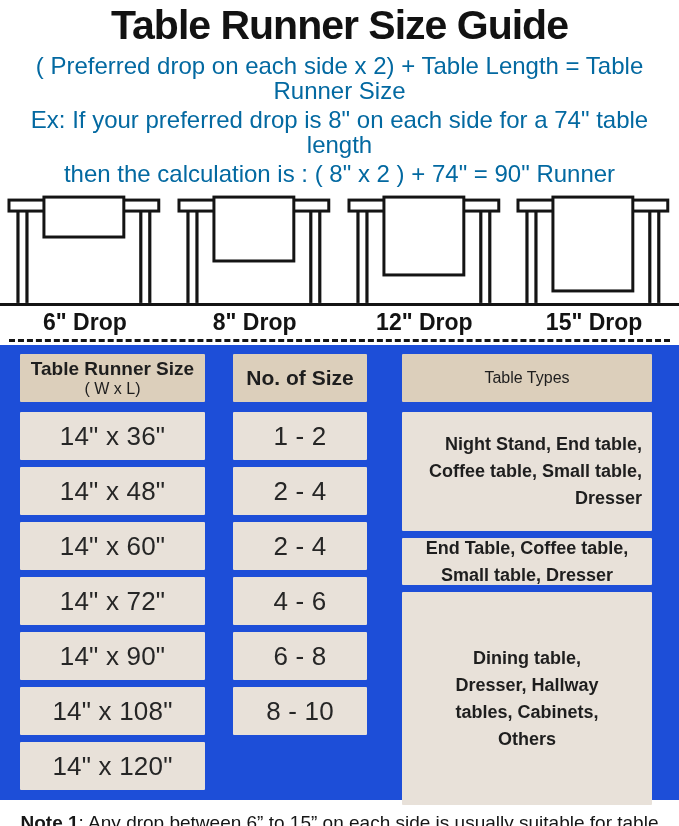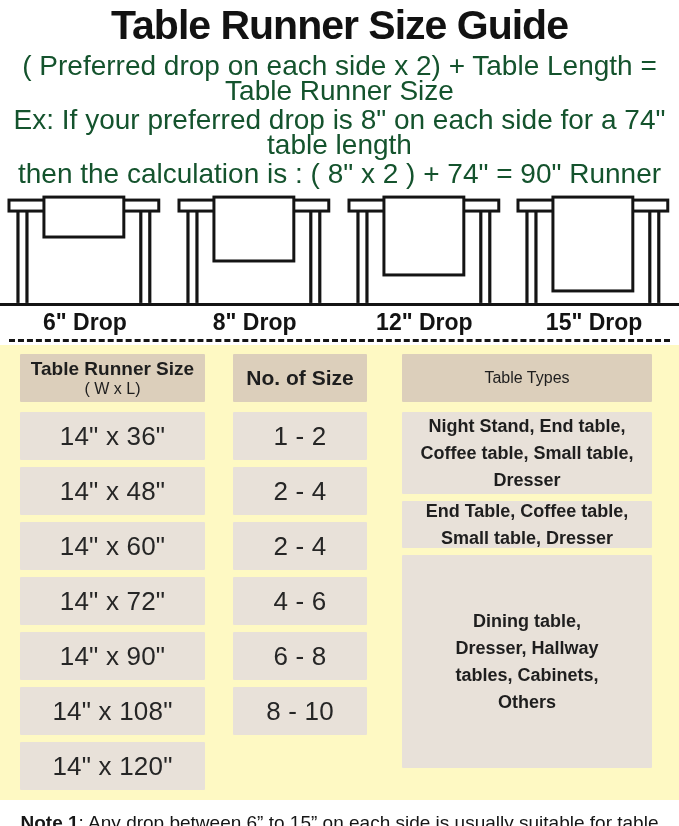--- a/index.html
+++ b/index.html
@@ -12,34 +12,34 @@
     overflow: hidden;
   }
   .page { width: 679px; height: 826px; position: relative; border-radius: 19px; }
 
   
   .hdr { text-align: center; padding-top: 2px; }
   .title {
     margin: 0; font-size: 41px; font-weight: 700; color: #121212;
     letter-spacing: -1px; line-height: 1.15;
   }
-  .sub { margin: 4px 0 0; font-size: 28px; color: #14532d; line-height: 25px; }
+  .sub { margin: 4px 0 0; font-size: 24px; color: #0369a1; line-height: 25px; }
 
   
   .illos { display: flex; margin-top: 9px; height: 108px; }
   .illo { width: 169.75px; height: 108px; flex: 0 0 auto; }
   .solid-line { border-top: 3px solid #141414; width: 100%; }
   .drop-labels { display: flex; height: 33px; align-items: center; }
   .drop-label { flex: 1; text-align: center; font-size: 23px; font-weight: 700; color: #131313; }
   .dashed-line { border-top: 3px dashed #141414; margin: 0 9px; }
 
   
   .size-table {
     position: relative; height: 455px; margin-top: 3px;
-    background: #fef9c3;
+    background: #1d4ed8;
   }
   .col { position: absolute; top: 9px; }
   .col1 { left: 20px;  width: 185px; }
   .col2 { left: 233px; width: 134px; }
   .col3 { left: 402px; width: 250px; }
   .cell { border-radius: 1px; }
   .head {
     background: #dccfbb; height: 48px; margin-bottom: 10px;
     display: flex; flex-direction: column; justify-content: center; align-items: center;
     color: #1e1e1e;
@@ -51,21 +51,21 @@
   .bcell {
     background: #e8e1d9; height: 48px; margin-bottom: 7px;
     display: flex; justify-content: center; align-items: center;
     color: #262626;
   }
   .num { font-size: 26px; letter-spacing: 0.2px; }
   .type {
     font-size: 18px; font-weight: 700; line-height: 1.5;
     text-align: center; color: #1e1e1e; padding: 0 10px;
   }
-  .type-a { height: 82px; }
+  .type-a { height: 119px; text-align: right; }
   .type-b { height: 47px; }
   .type-c { height: 213px; padding: 0 40px; }
 
   
   .notes { text-align: center; padding-top: 9px; font-size: 19px; line-height: 27px; color: #161616; }
   .note  { margin: 0 auto; max-width: 652px; }
   .note b { font-weight: 700; }
 </style>
 </head>
 <body>

